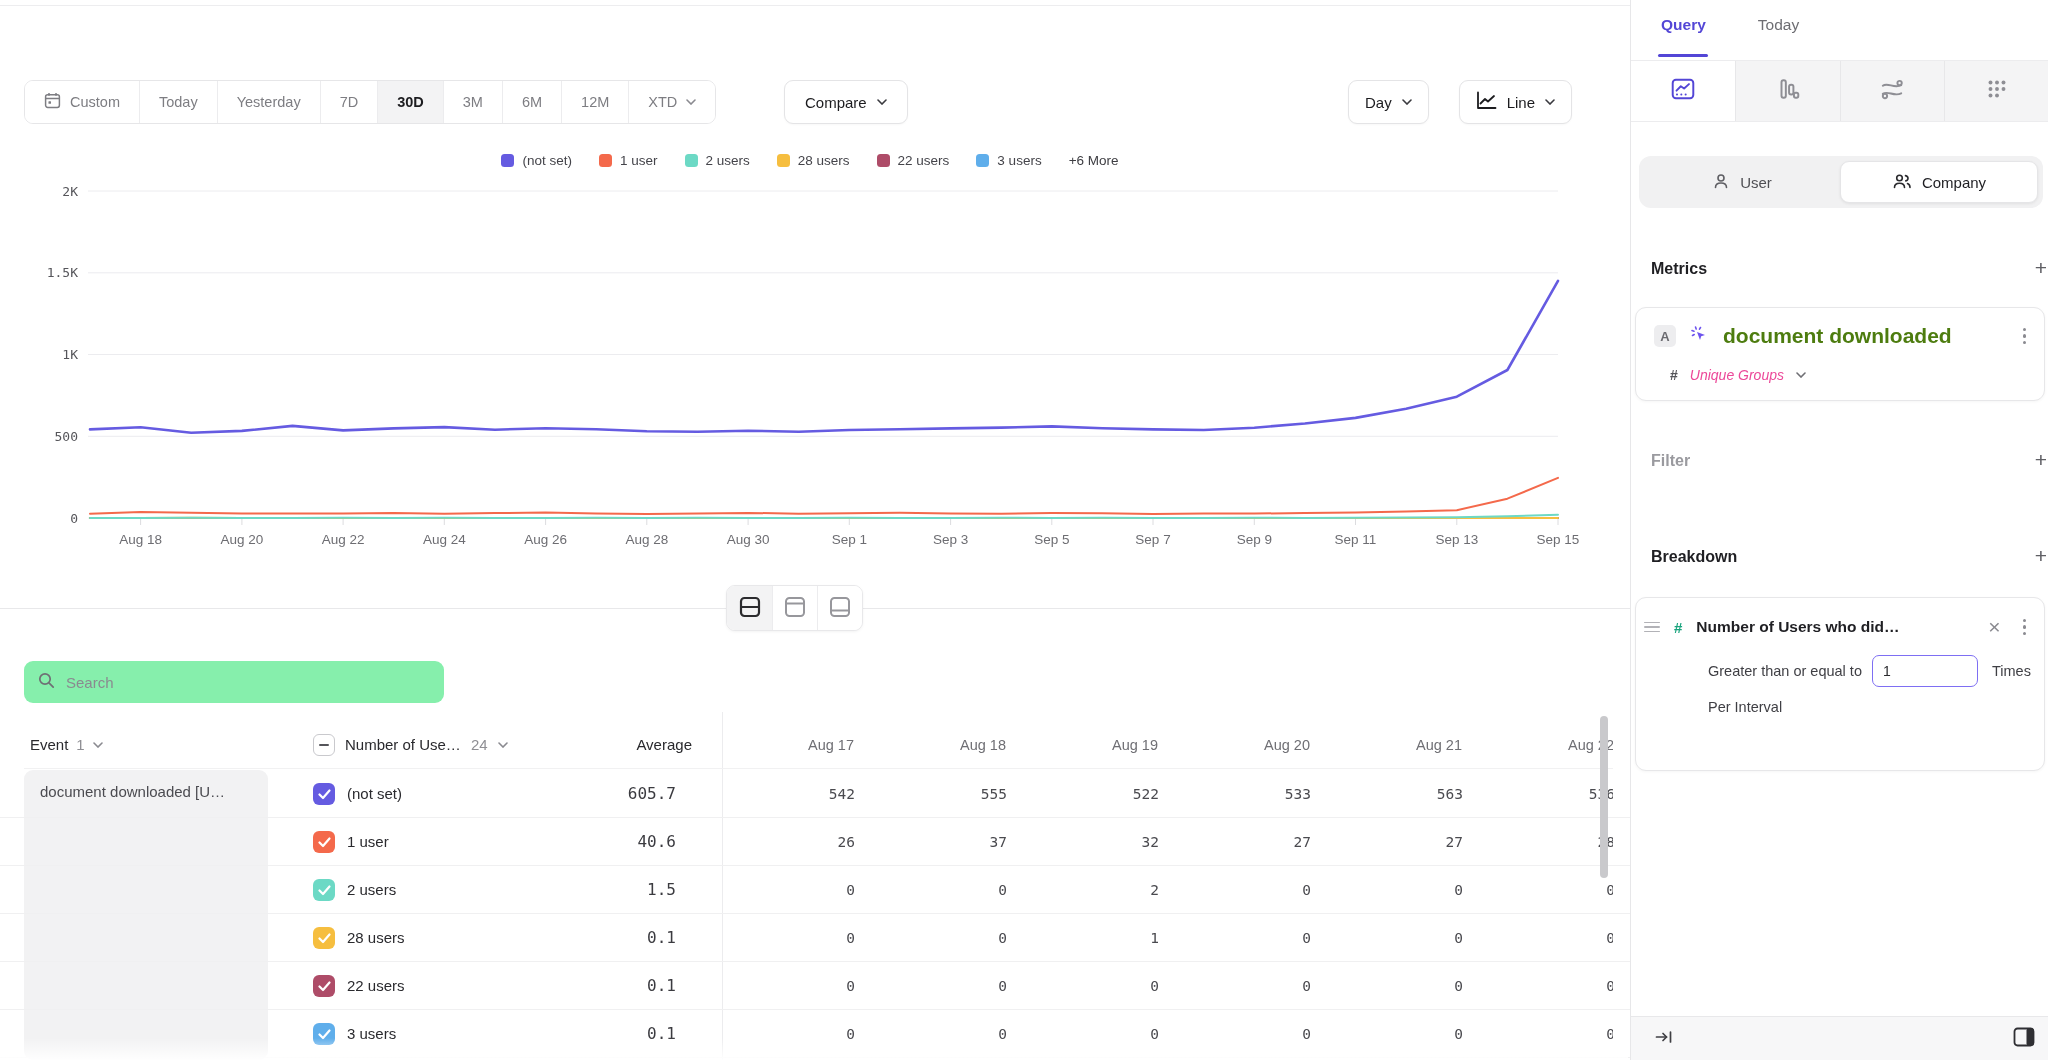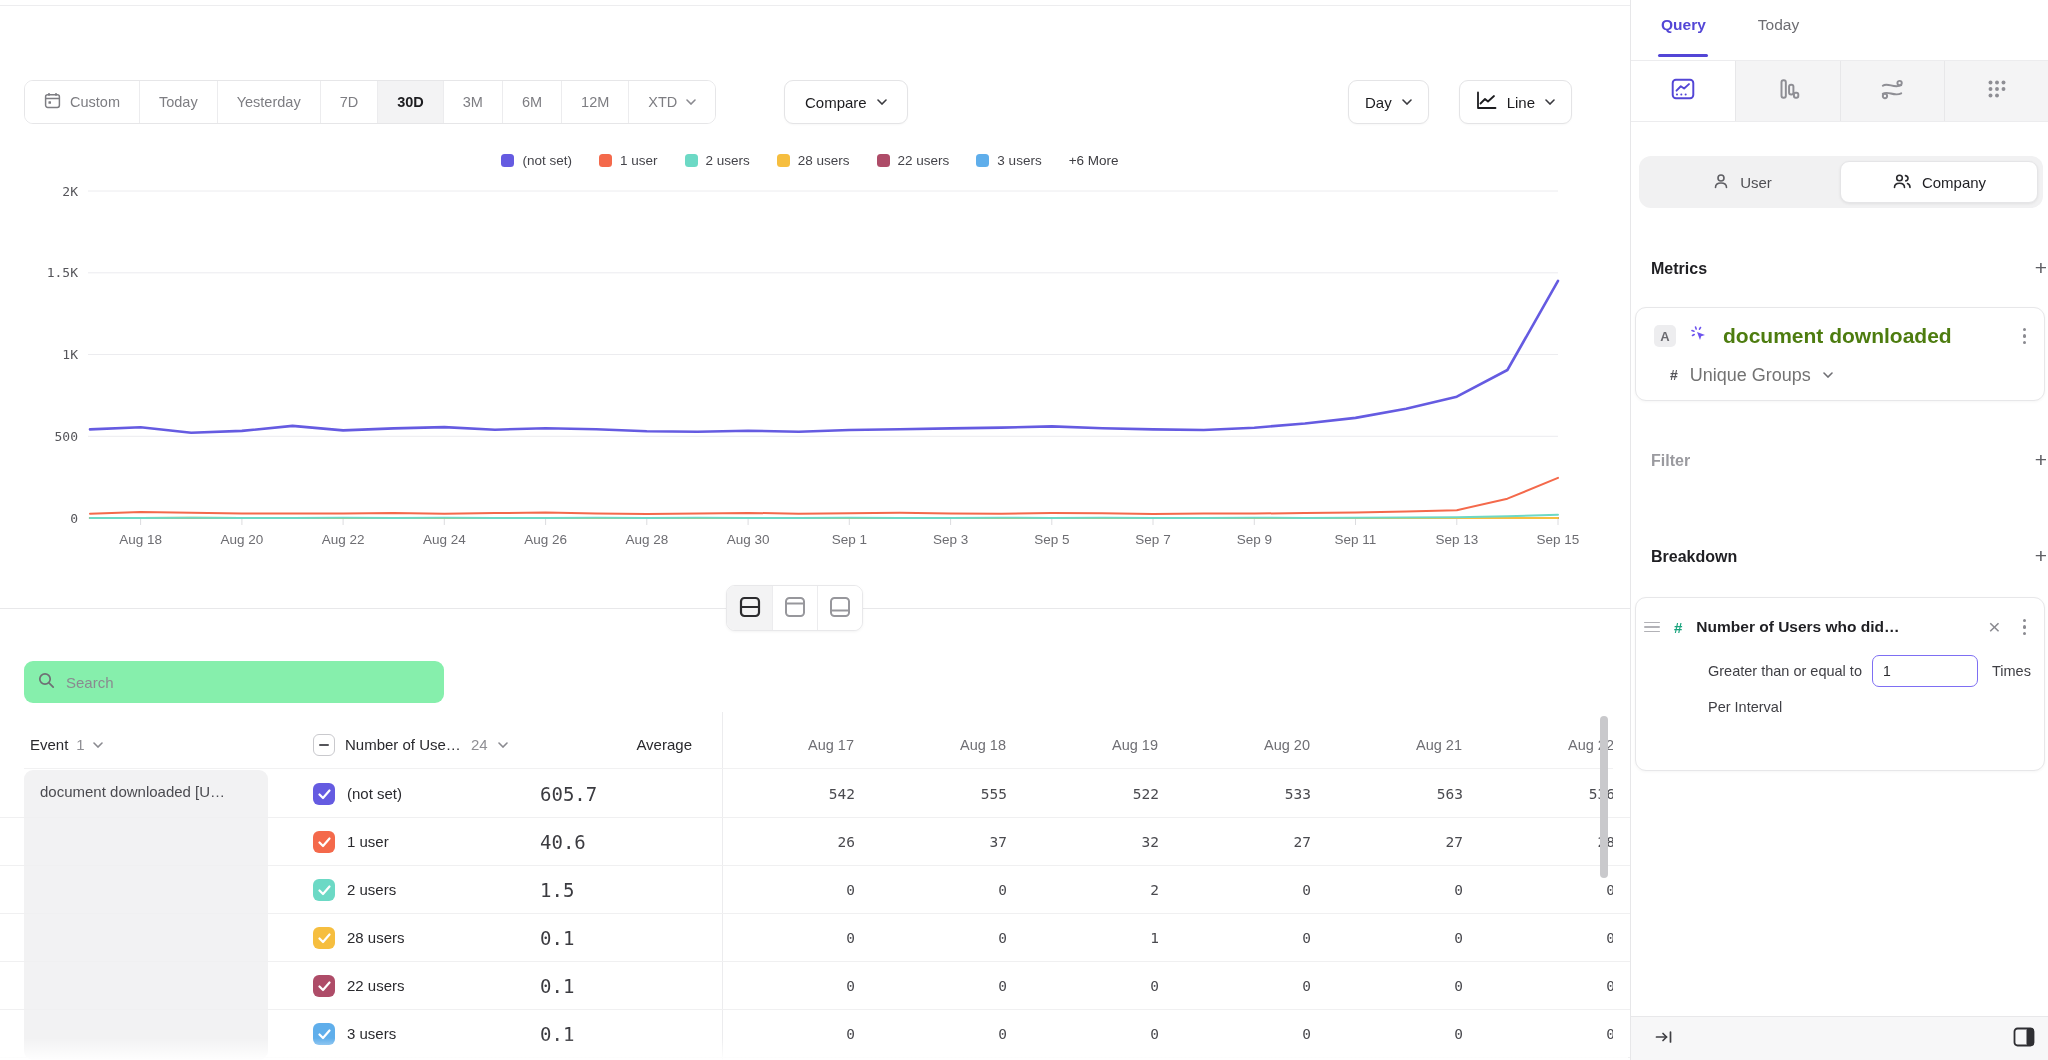--- a/index.html
+++ b/index.html
@@ -70,22 +70,22 @@
 
   #event-panel { left:24px; top:770px; width:244px; height:290px; background:#f2f2f3;
                  border-radius:9px; padding:13px 16px; font-size:15px; color:#4b4b50;
                  white-space:nowrap; overflow:hidden; }
 
   #rows { left:0; top:770px; width:1630px; }
   .trow { position:relative; height:48px; border-bottom:1px solid #f0f0f1; }
   .row-check { position:absolute; left:313px; top:13px; width:22px; height:22px;
                border-radius:6px; display:flex; align-items:center; justify-content:center; }
   .row-label { position:absolute; left:347px; line-height:48px; font-size:15px; color:#2a2a2e; }
-  .row-avg { position:absolute; left:540px; width:152px; line-height:48px;
-             font-size:19px; color:#3b3b40; }
+  .row-avg { position:absolute; left:524px; width:152px; text-align:right; line-height:48px;
+             font-size:16px; color:#3b3b40; }
   .row-cells { position:absolute; left:755px; width:858px; height:48px; overflow:hidden;
                white-space:nowrap; }
   .dcell { display:inline-block; width:152px; padding-right:52px; text-align:right;
            line-height:48px; font-size:14.5px; color:#4a4a4f; }
   #hdr-checkbox { width:22px; height:22px; border:1.5px solid #c9c9cd; border-radius:6px;
                   background:#fff; display:flex; align-items:center; justify-content:center; }
   #hdr-checkbox .minus { width:10px; height:2px; background:#55555a; border-radius:1px; }
   #scroll-thumb { left:1600px; top:716px; width:8px; height:162px; background:#c9c9cc; border-radius:4px; }
   #bottom-fade { left:0; top:1038px; width:1628px; height:22px;
                  background:linear-gradient(rgba(255,255,255,0),rgba(255,255,255,.95)); }
@@ -126,21 +126,21 @@
   .sb-card { position:absolute; left:4px; width:410px; background:#fff;
              border:1px solid #e7e7e9; border-radius:11px; box-shadow:0 1px 3px rgba(0,0,0,.04); }
   #metric-card { top:307px; height:94px; }
   .card-row1 { display:flex; align-items:center; height:48px; padding:0 14px 0 18px; gap:14px; margin-top:4px; }
   #metric-badge { width:22px; height:22px; background:#ededef; border-radius:5px; font-size:13px;
                   font-weight:700; color:#6b6b70; display:flex; align-items:center; justify-content:center; }
   .card-title { font-size:21px; font-weight:700; color:#4d7c0f; flex:1; white-space:nowrap; overflow:hidden; }
   .card-row2 { display:flex; align-items:center; padding-left:34px; gap:12px; height:30px; }
   .hash { font-size:14px; font-weight:700; color:#55555a; }
   .hash.green { color:#1ba47e; font-size:15px; }
-  .measure { font-size:18px; color:#737373; }
+  .measure { font-size:14px; color:#ec4899;font-style:italic; }
 
   #breakdown-card { top:597px; height:174px; }
   .bd-row1 { display:flex; align-items:center; height:46px; margin-top:6px; padding:0 14px 0 8px; }
   #drag-handle { display:flex; flex-direction:column; gap:3px; width:16px; cursor:grab; }
   #drag-handle i { display:block; height:1.6px; background:#b2b2b7; border-radius:1px; }
   .bd-title { font-size:15.5px; font-weight:700; color:#1f1f23; margin-left:14px; flex:1;
               white-space:nowrap; overflow:hidden; }
   #bd-close { font-size:21px; color:#8a8a90; margin-right:18px; cursor:pointer; line-height:18px; }
   .bd-line { padding-left:72px; font-size:14.5px; color:#3f3f44; display:flex; align-items:center; }
   #bd-event { font-weight:700; color:#2a2a2e; height:30px; }

